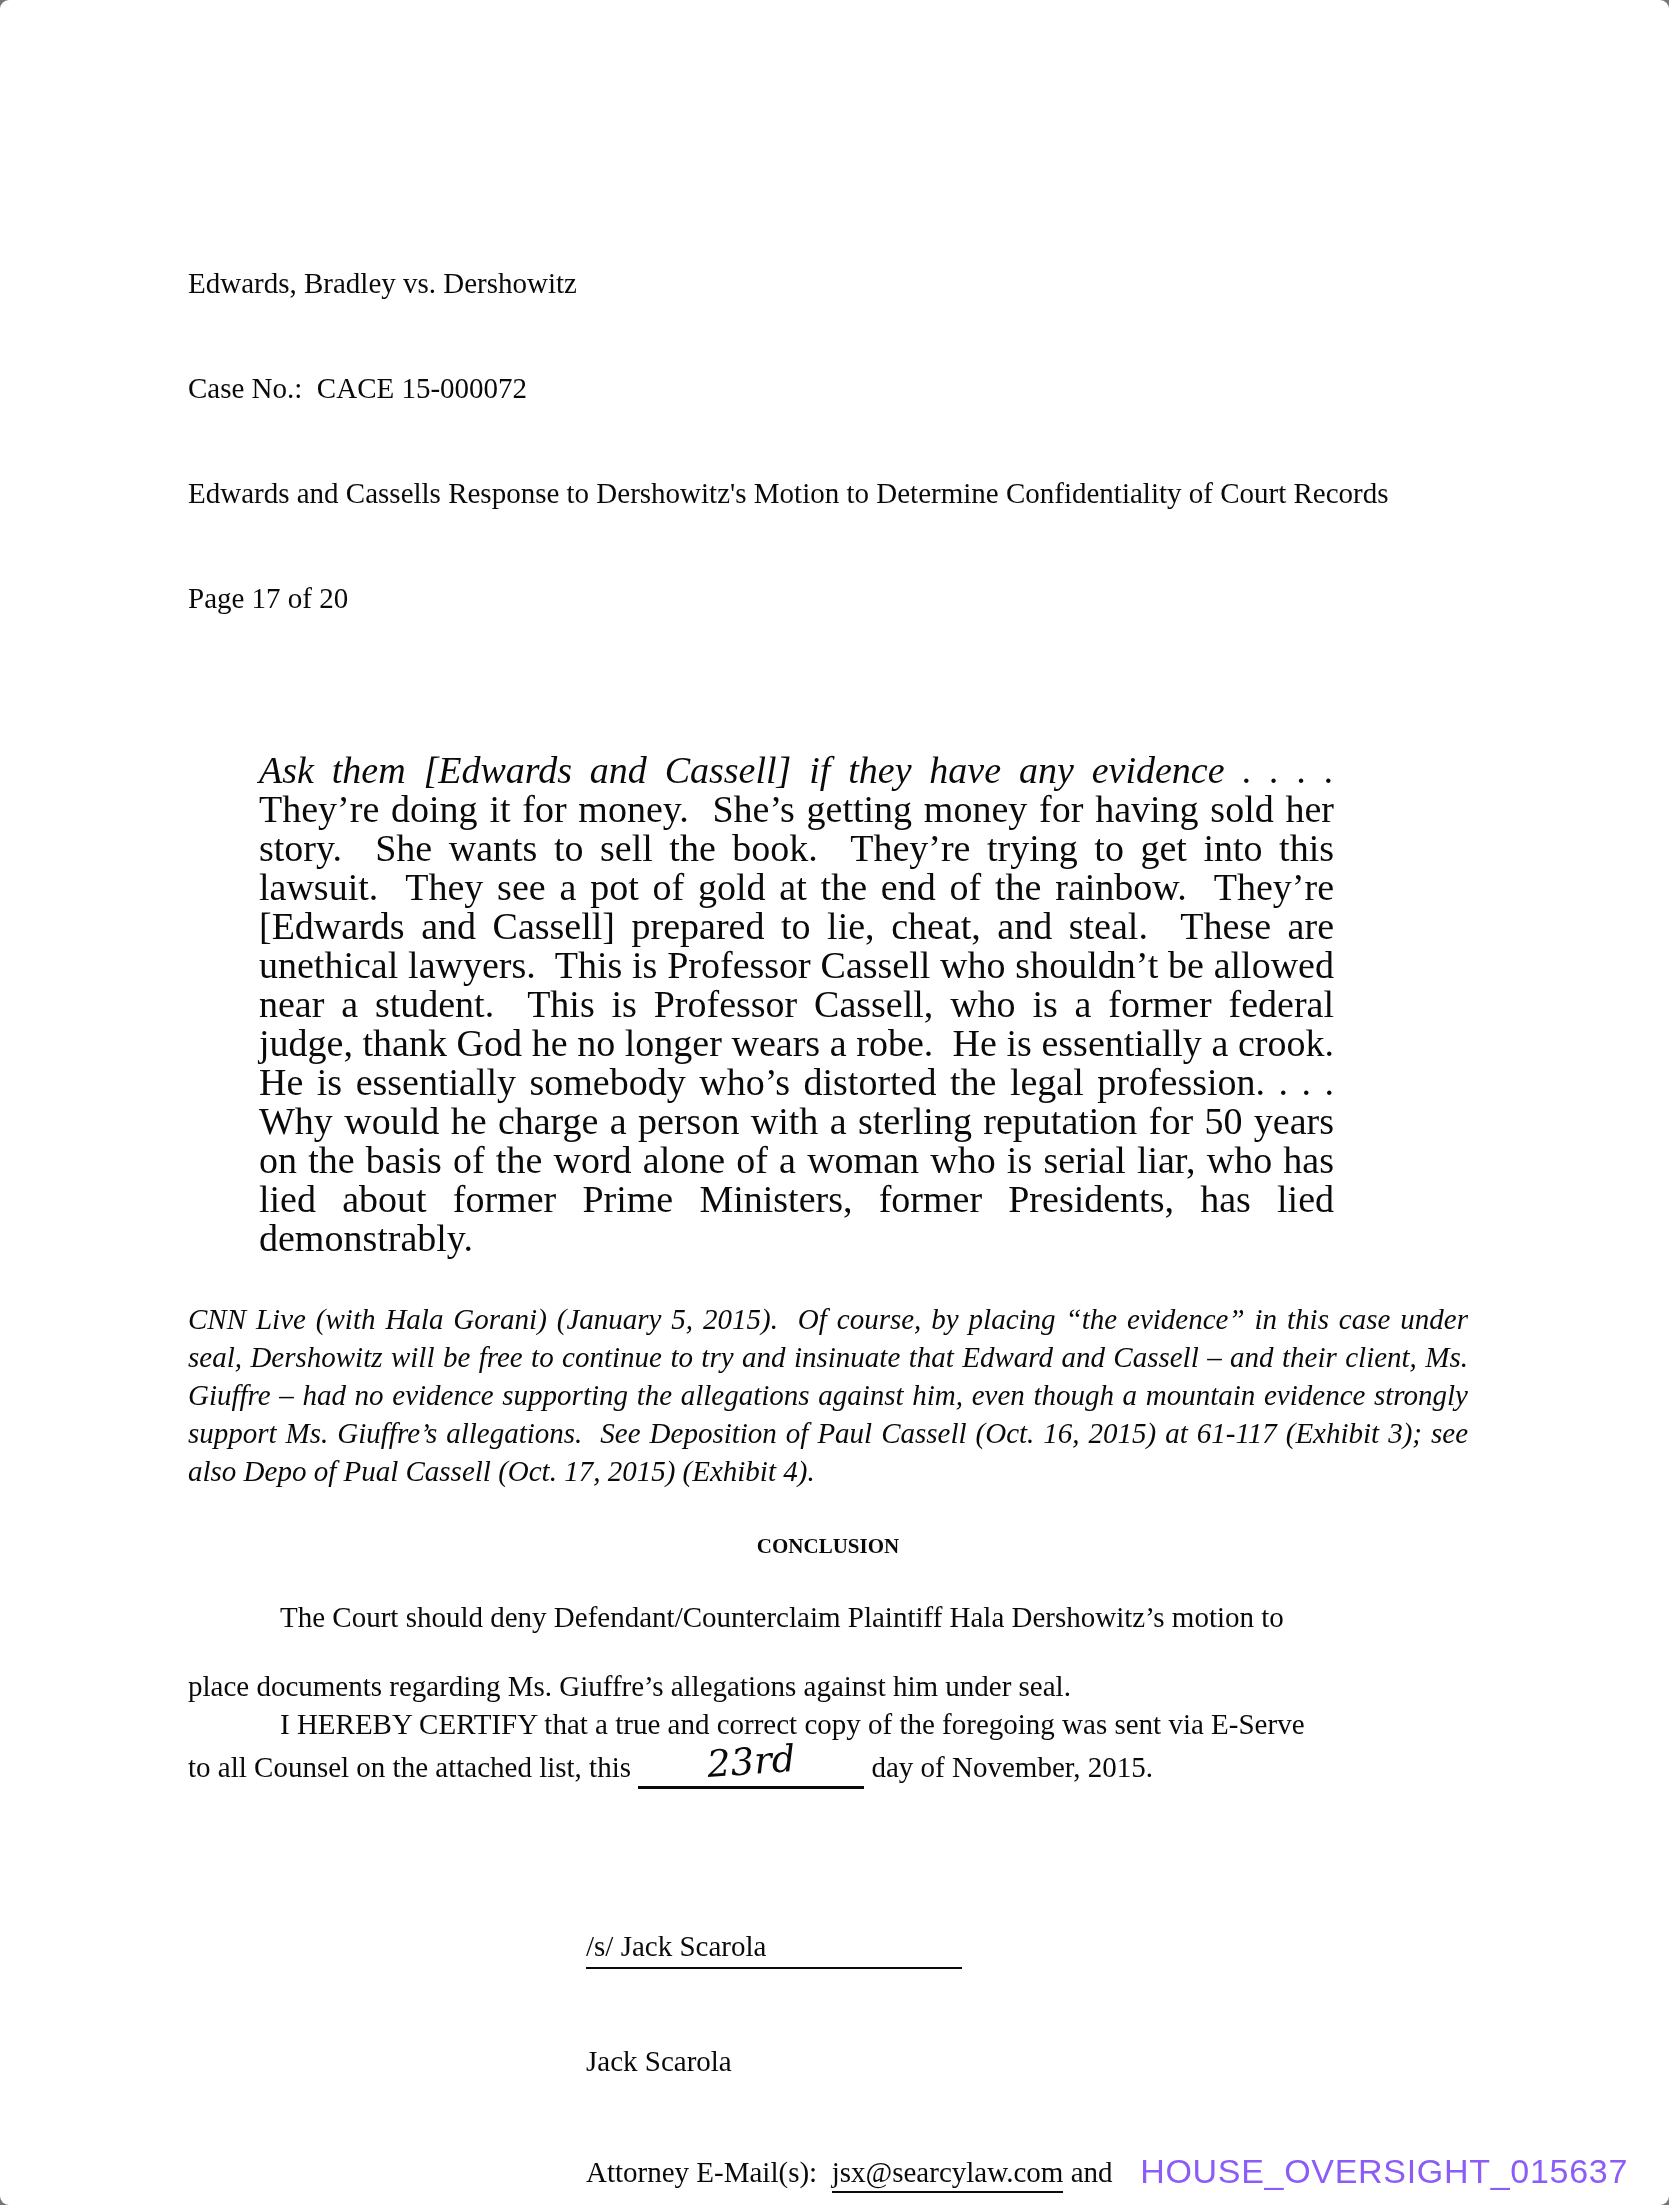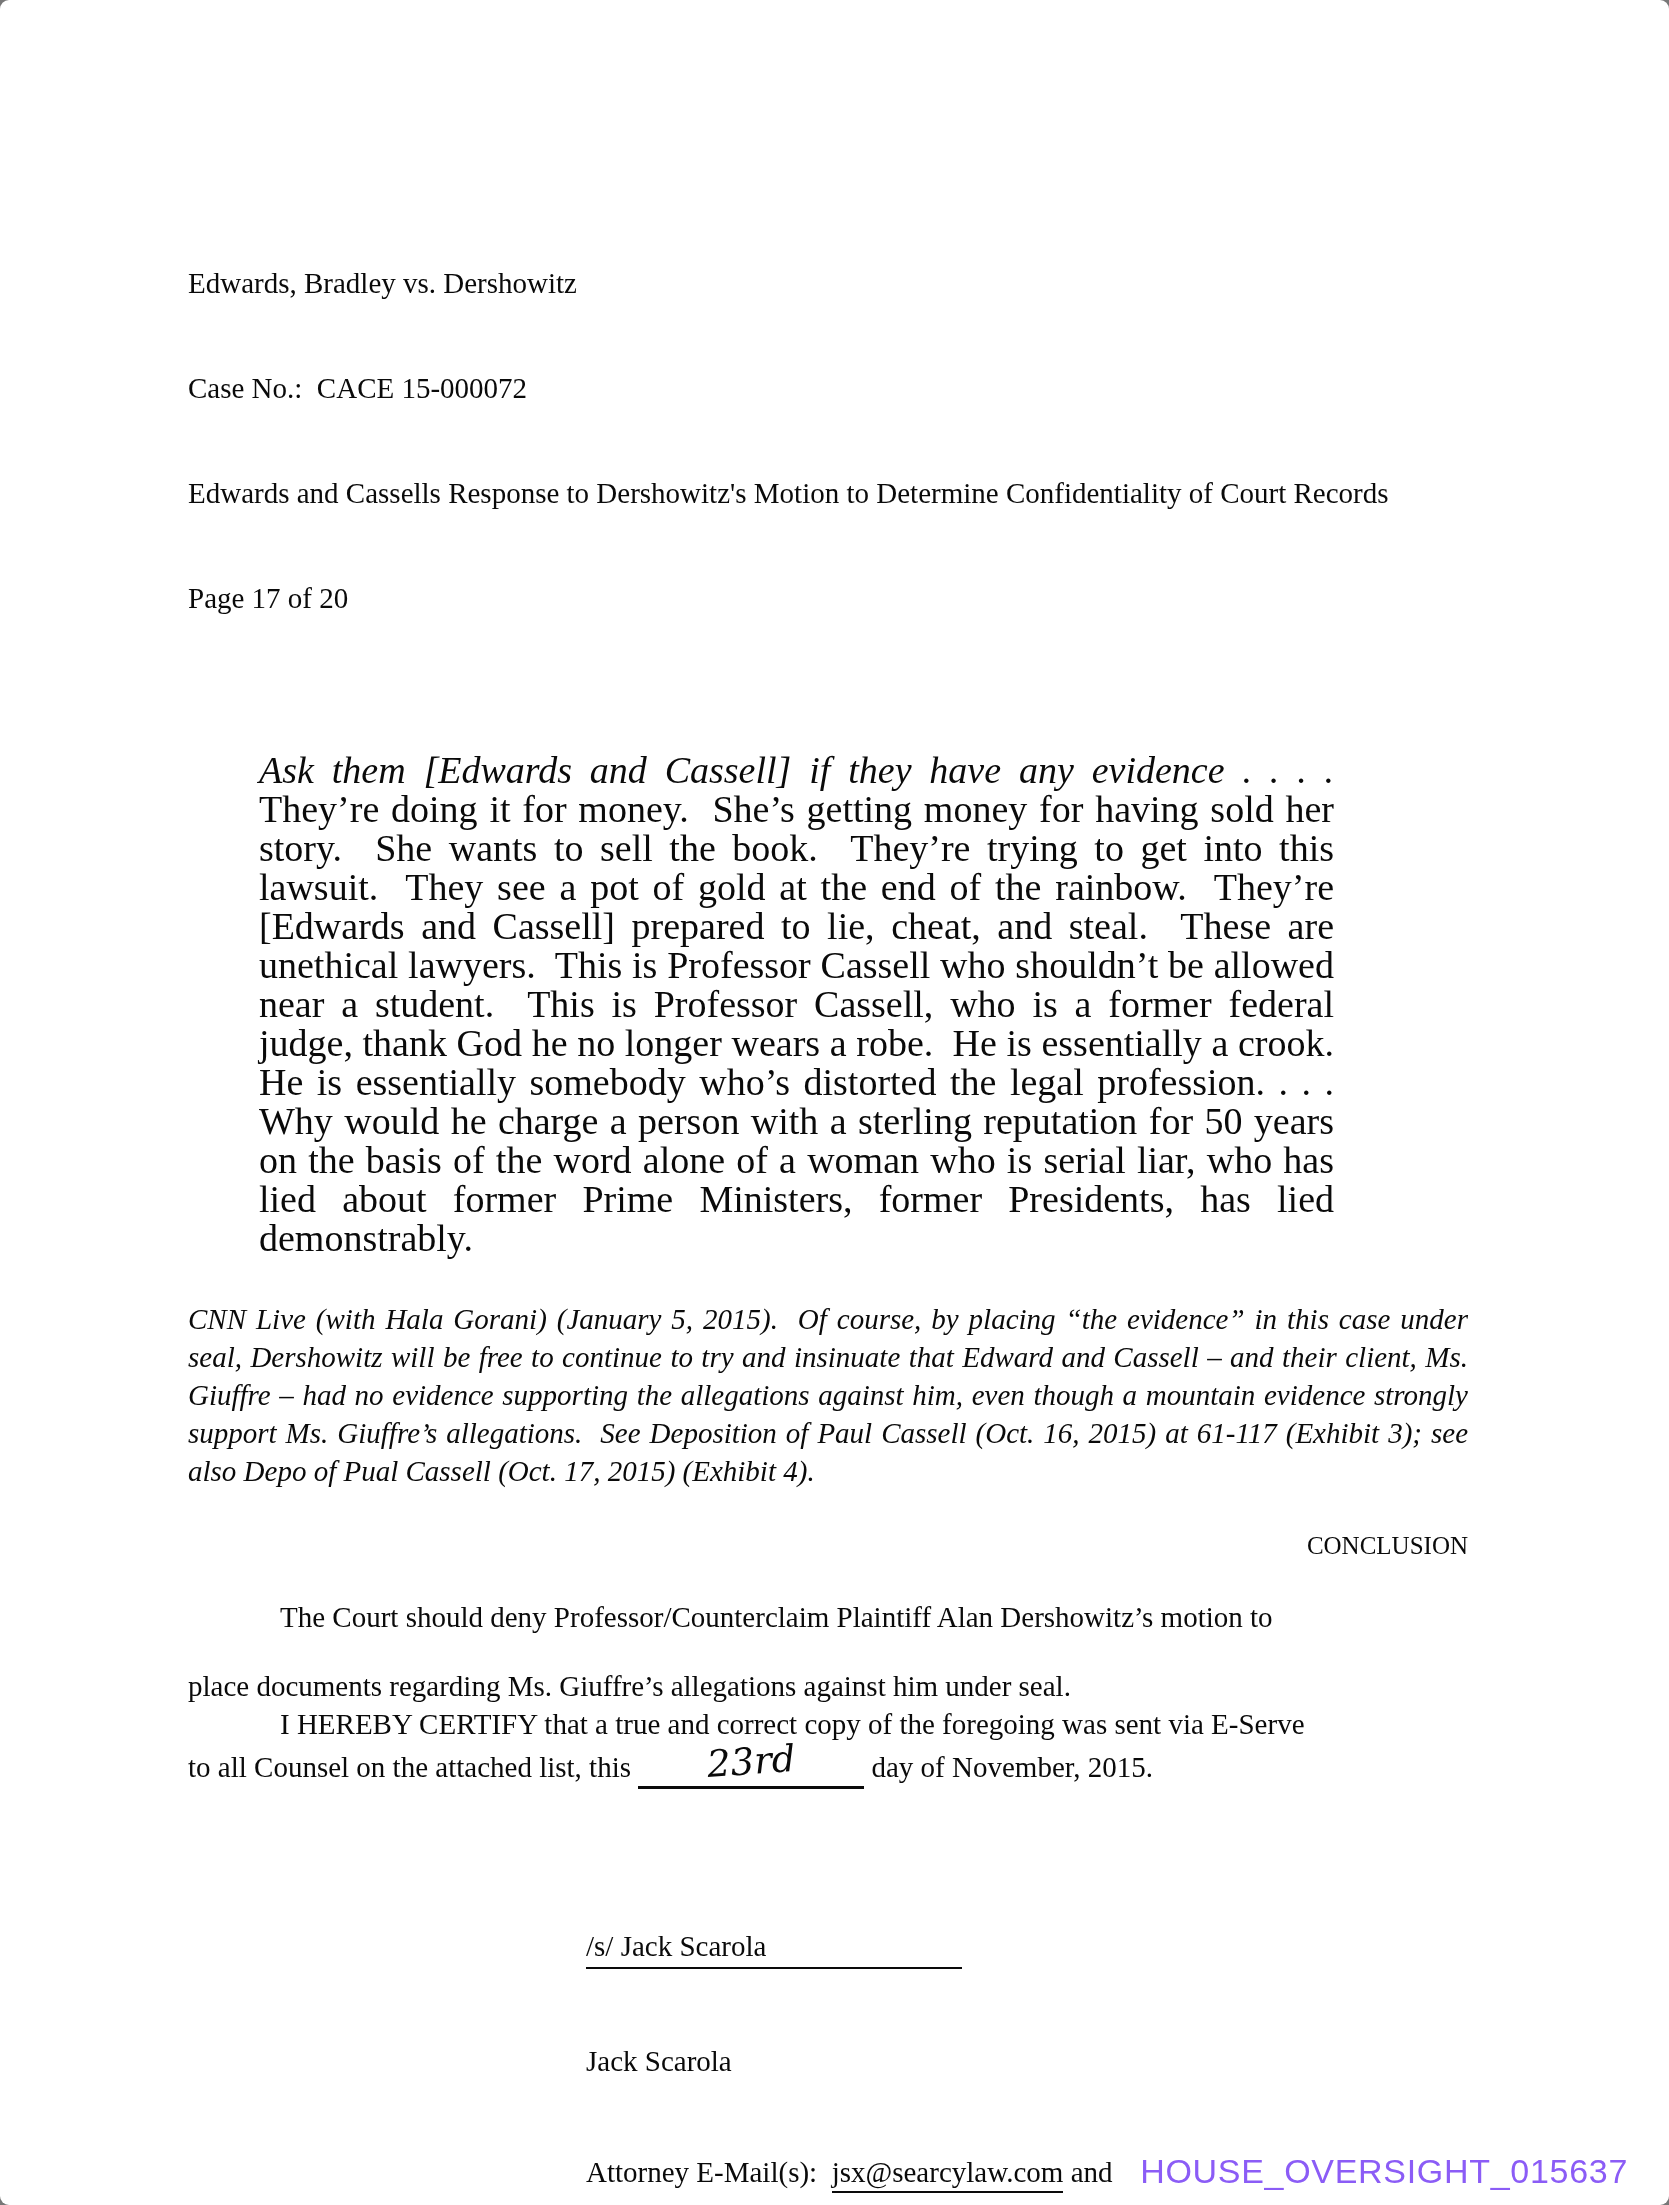--- a/index.html
+++ b/index.html
@@ -36,23 +36,23 @@
   .cnn {
     margin-top: 42px;
     font-size: 29px;
     line-height: 38px;
     font-style: italic;
     text-align: justify;
     white-space: pre-wrap;
   }
   .conclusion-heading {
     margin-top: 37px;
-    text-align: right;
-    font-weight: normal;
-    font-size: 25px;
+    text-align: center;
+    font-weight: bold;
+    font-size: 21px;
     line-height: 38px;
   }
   .body-line {
     font-size: 29px;
     line-height: 38px;
     white-space: pre-wrap;
   }
   .p1 { margin-top: 33px; text-indent: 92px; }
   .p2 { margin-top: 31px; }
   .cert1 { text-indent: 92px; }
@@ -115,21 +115,21 @@
       <div>Edwards and Cassells Response to Dershowitz's Motion to Determine Confidentiality of Court Records</div>
       <div>Page 17 of 20</div>
     </div>
 
     <div class="quote"><span class="lead">Ask them [Edwards and Cassell] if they have any evidence . . . .</span><span> They’re doing it for money.  She’s getting money for having sold her story.  She wants to sell the book.  They’re trying to get into this lawsuit.  They see a pot of gold at the end of the rainbow.  They’re [Edwards and Cassell] prepared to lie, cheat, and steal.  These are unethical lawyers.  This is Professor Cassell who shouldn’t be allowed near a student.  This is Professor Cassell, who is a former federal judge, thank God he no longer wears a robe.  He is essentially a crook.  He is essentially somebody who’s distorted the legal profession. . . .  Why would he charge a person with a sterling reputation for 50 years on the basis of the word alone of a woman who is serial liar, who has lied about former Prime Ministers, former Presidents, has lied demonstrably.</span></div>
 
     <div class="cnn">CNN Live (with Hala Gorani) (January 5, 2015).  Of course, by placing “the evidence” in this case under seal, Dershowitz will be free to continue to try and insinuate that Edward and Cassell – and their client, Ms. Giuffre – had no evidence supporting the allegations against him, even though a mountain evidence strongly support Ms. Giuffre’s allegations.  See Deposition of Paul Cassell (Oct. 16, 2015) at 61-117 (Exhibit 3); see also Depo of Pual Cassell (Oct. 17, 2015) (Exhibit 4).</div>
 
     <div class="conclusion-heading">CONCLUSION</div>
 
-    <div class="body-line p1">The Court should deny Professor/Counterclaim Plaintiff Alan Dershowitz’s motion to</div>
+    <div class="body-line p1">The Court should deny Defendant/Counterclaim Plaintiff Hala Dershowitz’s motion to</div>
     <div class="body-line p2">place documents regarding Ms. Giuffre’s allegations against him under seal.</div>
 
     <div class="body-line cert1">I HEREBY CERTIFY that a true and correct copy of the foregoing was sent via E-Serve</div>
     <div class="body-line cert2"><span>to all Counsel on the attached list, this </span><span class="day-blank"><span class="handwritten">23rd</span></span><span> day of November, 2015.</span></div>
 
     <div class="sig">
       <div class="line"><span class="sig-underline">/s/ Jack Scarola</span></div>
       <div class="line">Jack Scarola</div>
       <div class="line"><span>Attorney E-Mail(s):  </span><span class="u">jsx@searcylaw.com</span><span> and</span></div>
       

